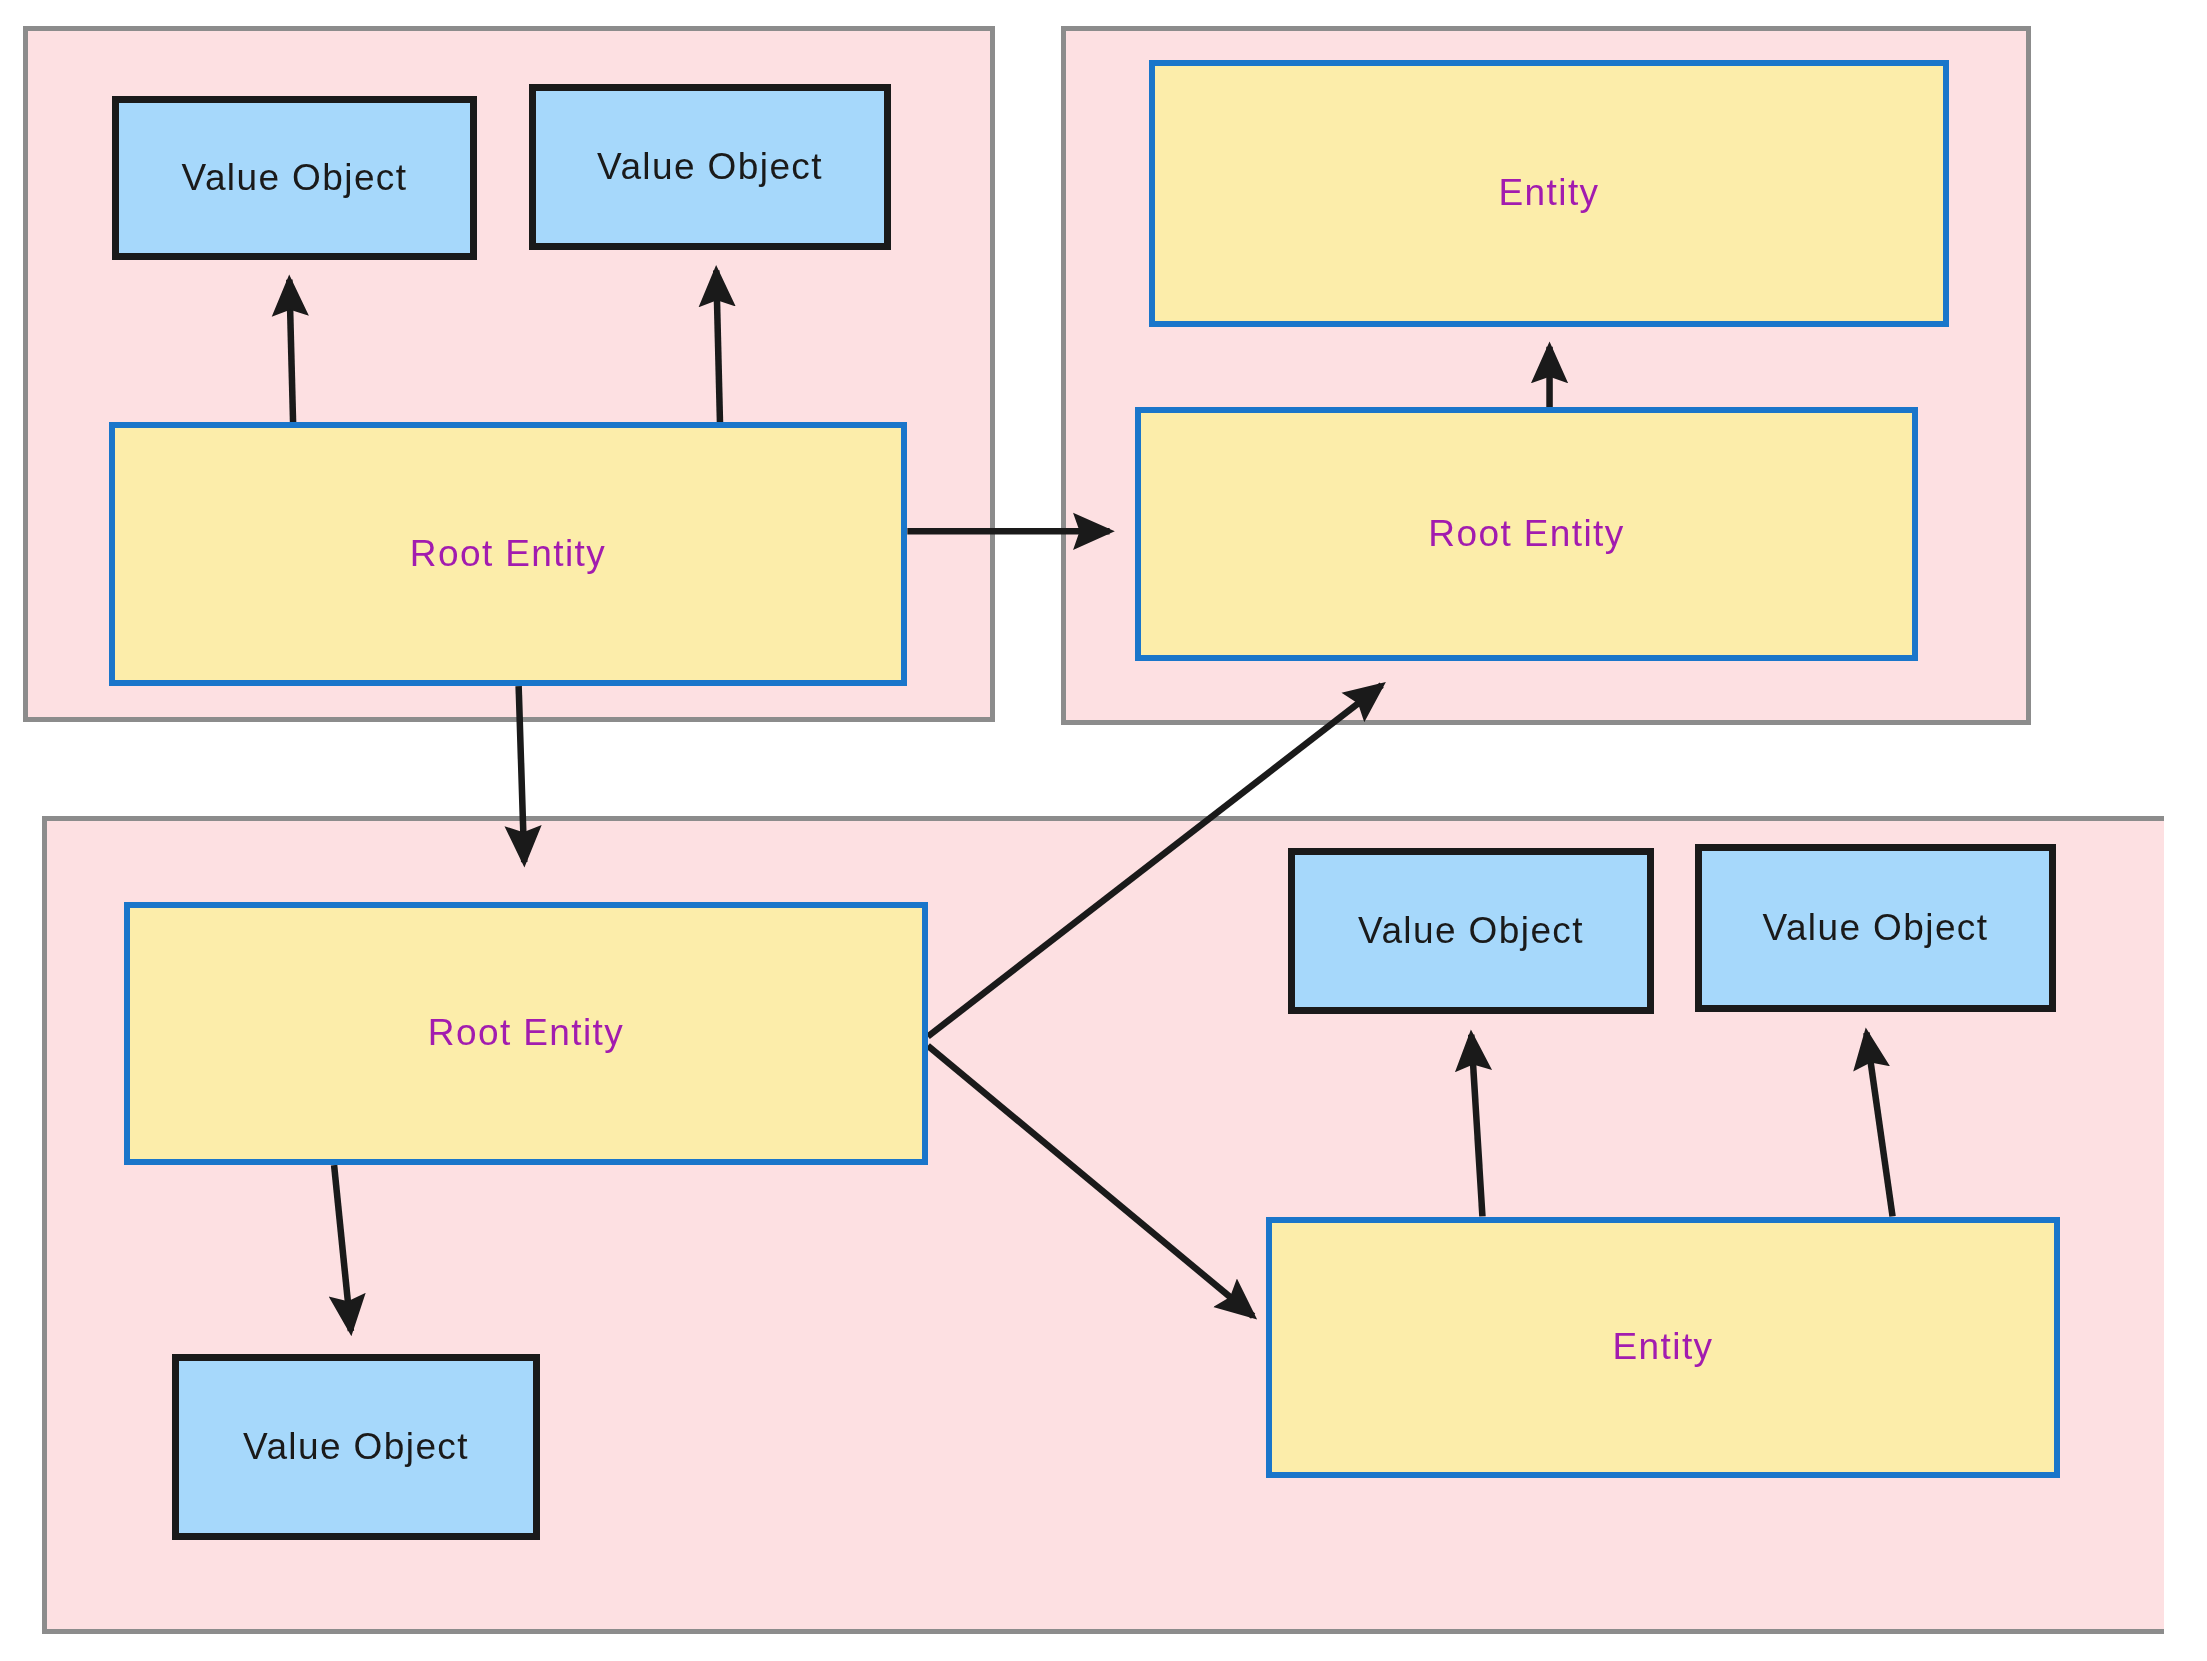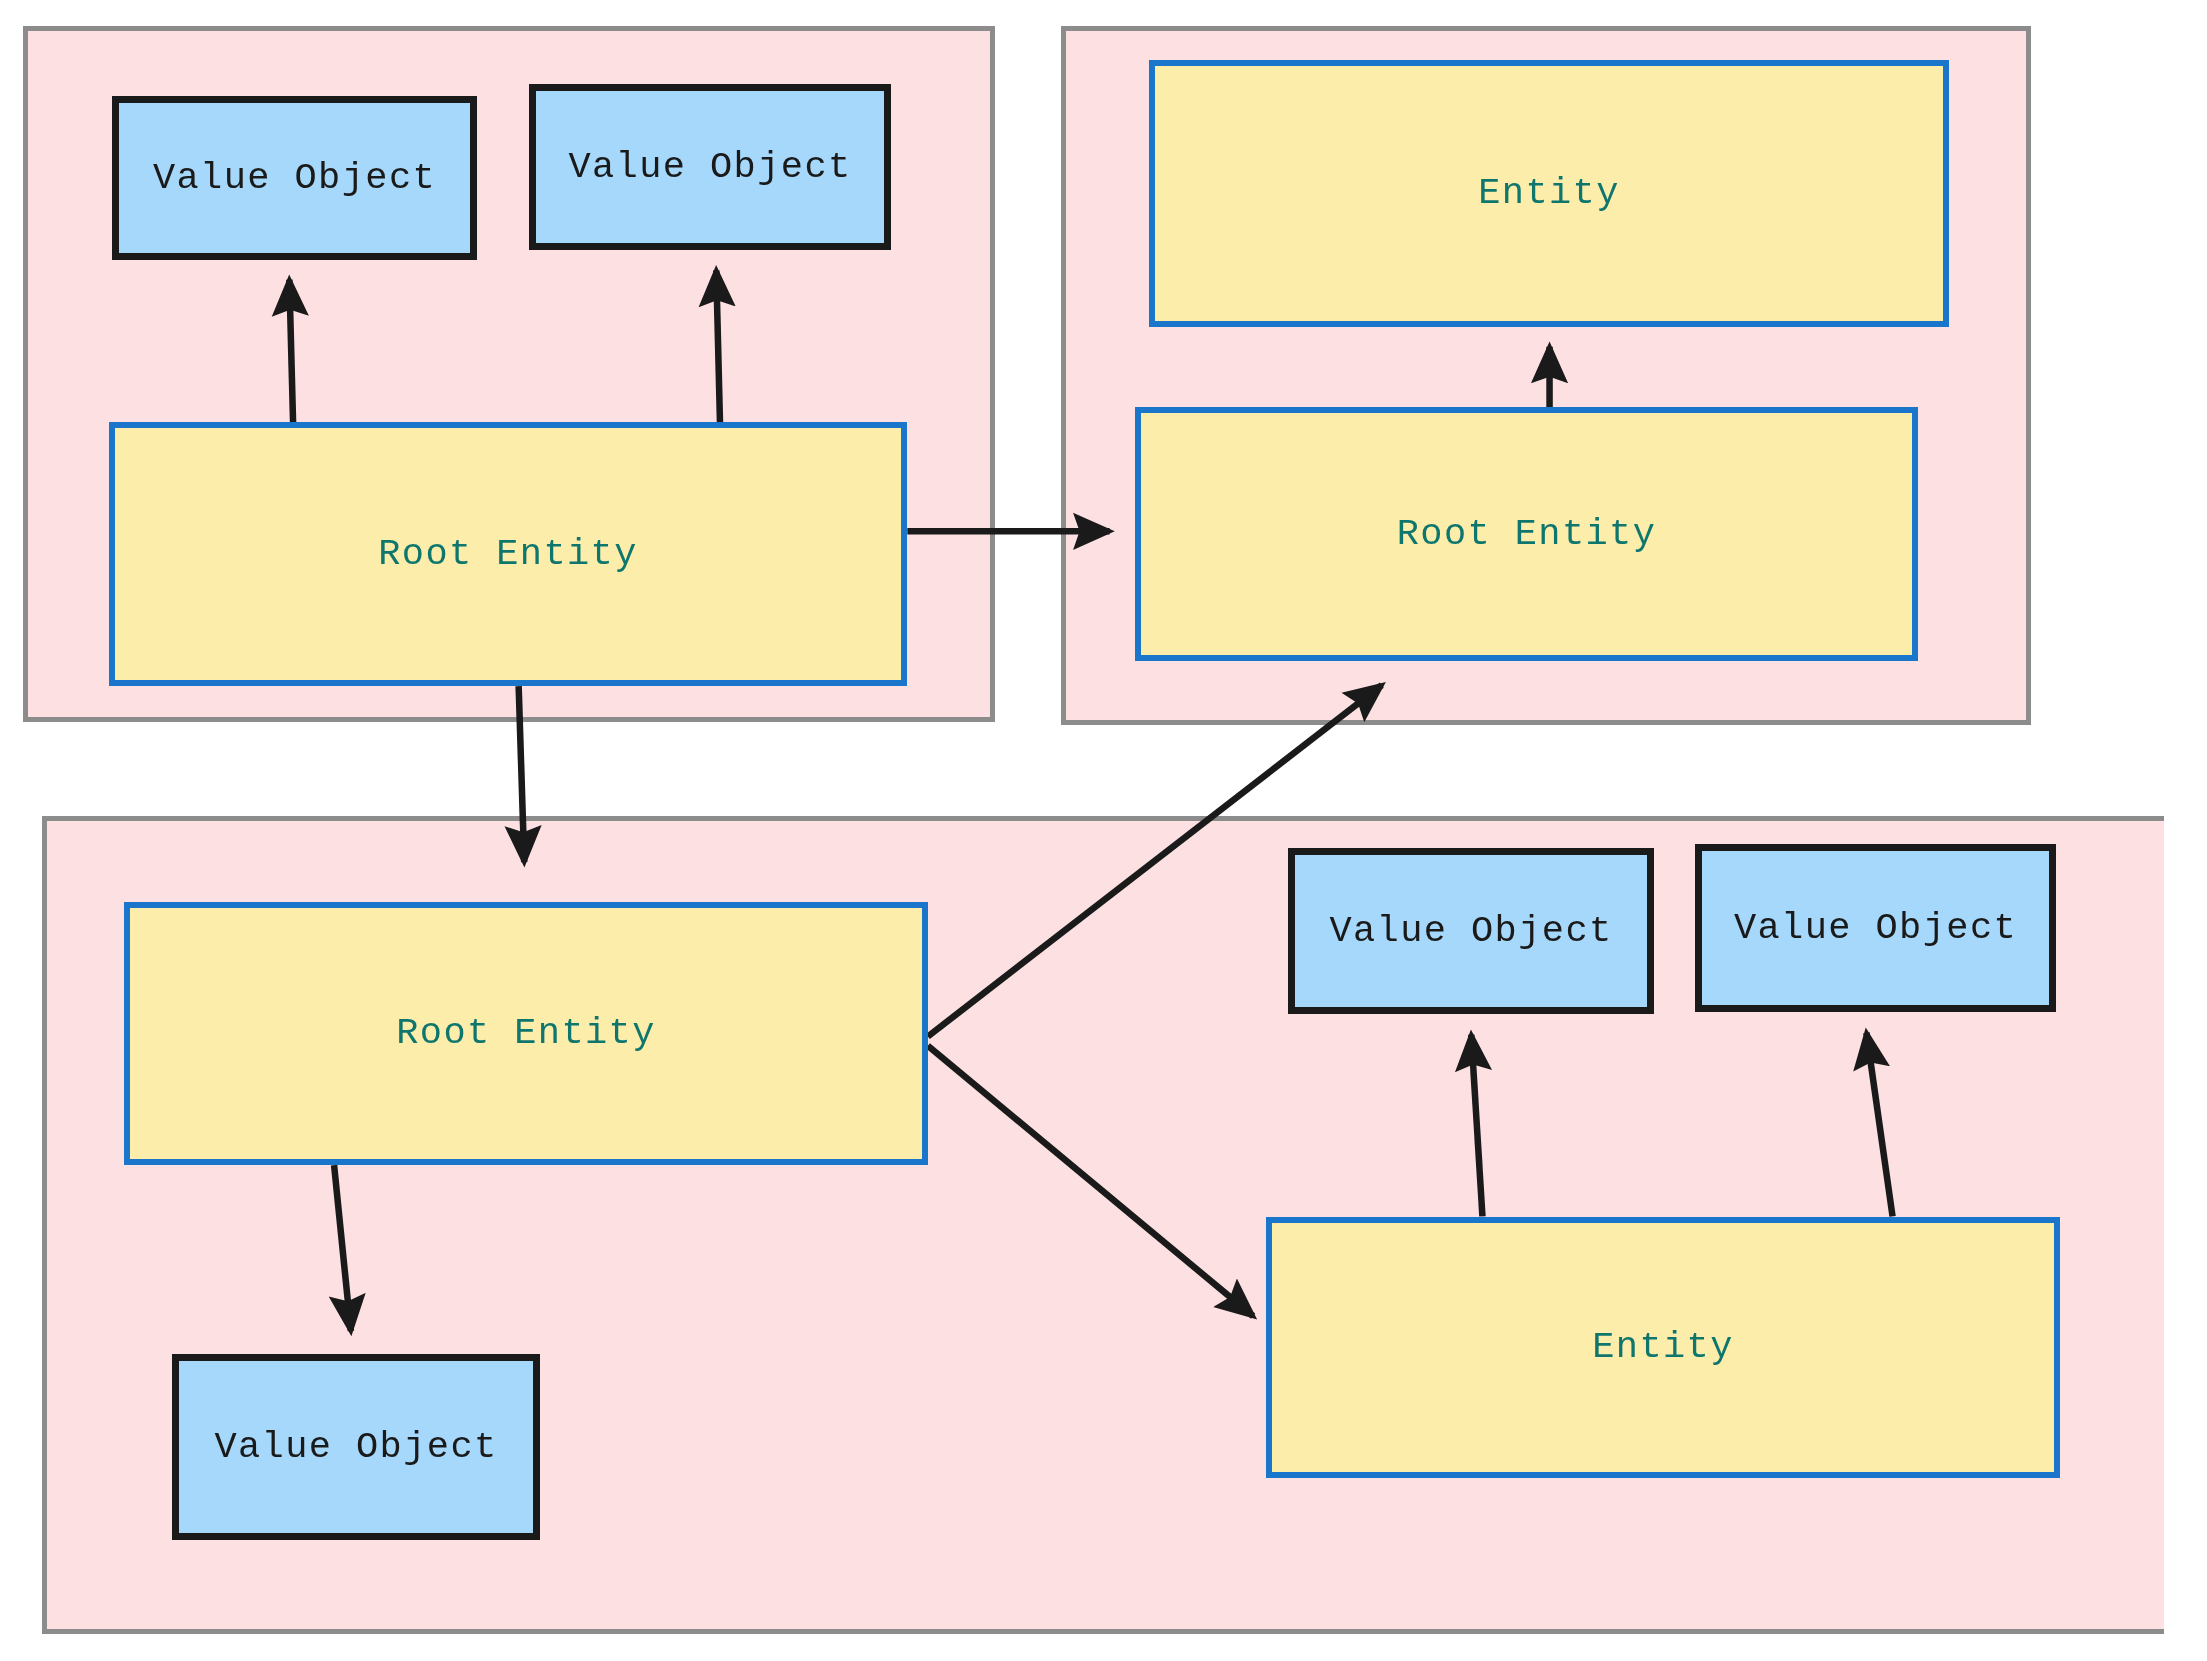--- a/index.html
+++ b/index.html
@@ -1,20 +1,20 @@
 <!DOCTYPE html>
 <html style="font-size:15px"><head>
 <meta charset="utf-8">
 <style>
   html,body{margin:0;padding:0;background:#ffffff;}
   #stage{
     position:relative;
     width:2164px;height:1661px;
     background:#ffffff;
-    font-family:Liberation Mono, monospace;
+    font-family:Liberation Sans, sans-serif;
     overflow:hidden;
   }
   .group{
     position:absolute;
     background:#fde0e2;
     border:5.6px solid #8c8c8c;
     box-sizing:border-box;
   }
   .node{
     position:absolute;
@@ -27,21 +27,21 @@
   .node .label{
     font-size:37px;
     letter-spacing:1.4px;
     line-height:1.1;
     white-space:nowrap;
   }
   .node.entity{
     background:#fcedaa;
     border:6.5px solid #1a76ca;
   }
-  .node.entity .label{ color:#0f766e; }
+  .node.entity .label{ color:#a21caf; }
   .node.vo{
     background:#a6d8fb;
     border:7.5px solid #1a1a1a;
   }
   .node.vo .label{ color:#1a1a1a; }
   svg.edges{
     position:absolute;
     left:0;top:0;
     width:2208px;height:1661px;
     pointer-events:none;

